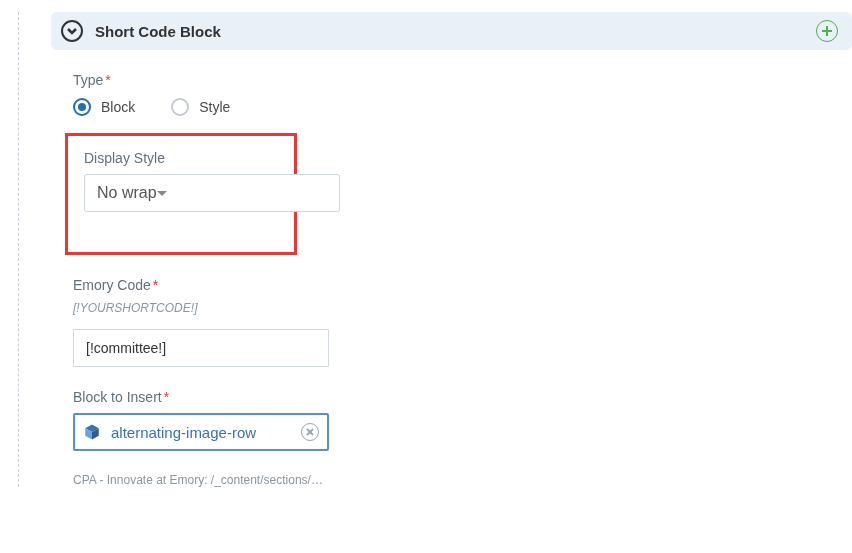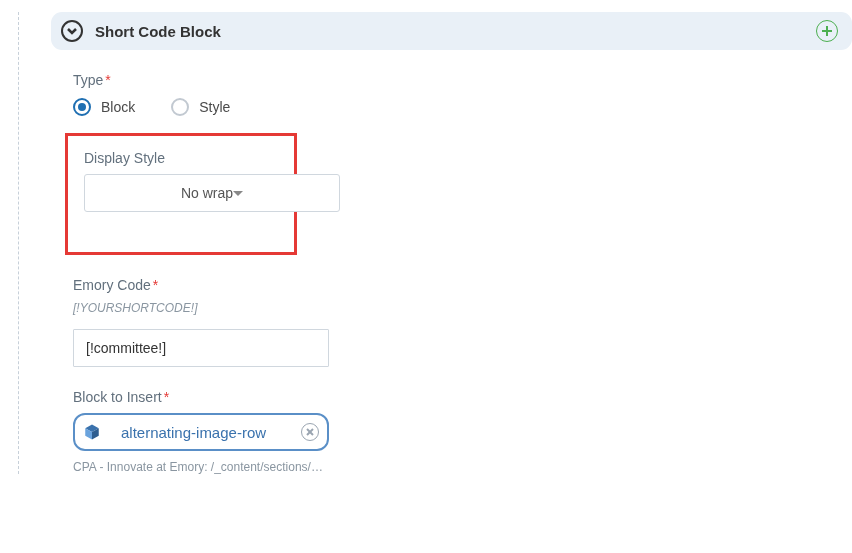--- a/index.html
+++ b/index.html
@@ -15,21 +15,21 @@
     padding-top:0;
   }
   .vline {
     border-left:1px dashed #c7d0d9;
     padding-left:32px;
     padding-right:0;
   }
   
   .header {
     background:#e9f0f7;
-    border-radius:11px;
+    border-radius:6px;
     display:flex;
     align-items:center;
     padding:8px 14px 8px 10px;
     margin-top:12px;
     position:relative;
   }
   .chev-circle {
     width:22px;height:22px;
     border:2px solid #333;
     border-radius:50%;
@@ -93,54 +93,54 @@
     margin-bottom:22px;
   }
   .section{
     margin-bottom:22px;
   }
   .select{
     width:256px;height:38px;
     border:1px solid #d0d7de;
     border-radius:3px;
     background:#fff;
-    display:flex;align-items:center;justify-content:center;
+    display:flex;align-items:center;justify-content:flex-start;
     padding:0 12px;
-    font-size:14px;color:#555;
+    font-size:16px;color:#555;
     margin-top:8px;
   }
   .select .caret{width:0;height:0;border-left:5px solid transparent;border-right:5px solid transparent;border-top:5px solid #888;}
   .textinput{
     width:256px;height:38px;
     border:1px solid #d0d7de;border-radius:1px;background:#fff;
     padding:0 12px;font-size:14px;color:#333;
     outline:none;
   }
   .block-chip{
     width:256px;height:38px;
     border:2px solid #5a8fc7;
-    border-radius:12px;
+    border-radius:2px;
     display:flex;align-items:center;
     padding:0 8px;
-    gap:20px;
+    gap:10px;
     margin-top:8px;
   }
   .block-cube{
     width:18px;height:18px;flex-shrink:0;
   }
   .block-chip-label{
     color:#3a72ad;font-size:15px;flex:1;
   }
   .remove-circle{
     width:18px;height:18px;border:1.5px solid #9aa5b1;border-radius:50%;
     display:flex;align-items:center;justify-content:center;flex-shrink:0;
   }
   .remove-circle svg{width:10px;height:10px;stroke:#9aa5b1;stroke-width:2;fill:none;}
   .pathline{
-    font-size:12px;color:#8a96a1;margin-top:9px;
+    font-size:12px;color:#8a96a1;margin-top:22px;
   }
 </style>
 </head>
 <body>
 
 <div class="panel">
   <div class="vline">
 
     <div class="header">
       <div class="chev-circle">

